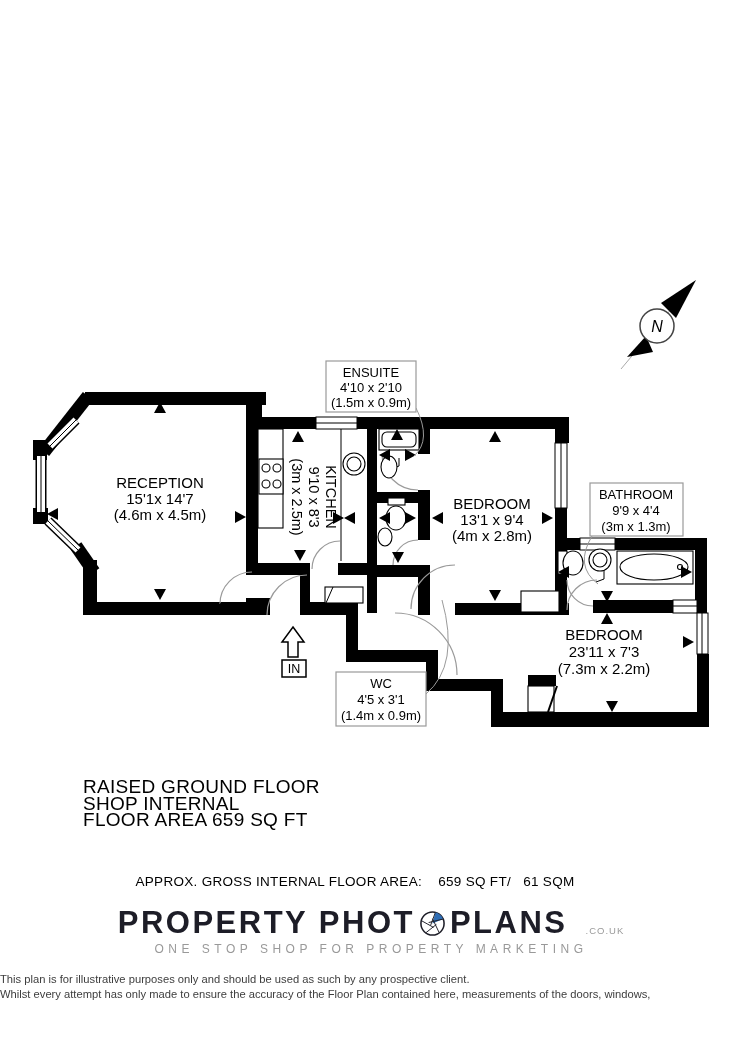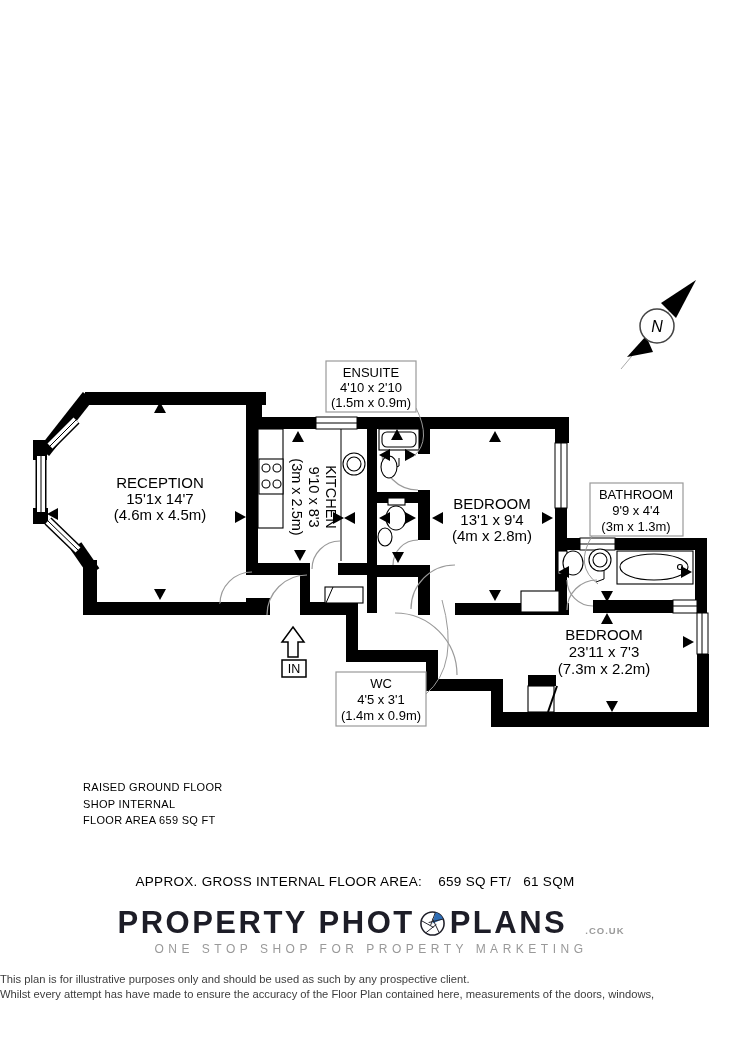--- a/index.html
+++ b/index.html
@@ -13,27 +13,27 @@
   .in-txt{font-size:12.5px;fill:#000;text-anchor:middle;}
   .nlab{font-size:16px;font-style:italic;fill:#000;text-anchor:middle;}
   .wall{fill:#000;stroke:none;}
   .win{fill:#fff;stroke:#000;stroke-width:1;}
   .fix{fill:#fff;stroke:#000;stroke-width:1.1;}
   .thin{stroke:#000;stroke-width:1;fill:none;}
   .door{stroke:#9a9a9a;stroke-width:1.2;fill:none;}
   .leader{stroke:#9a9a9a;stroke-width:1;fill:none;}
   .lbox{fill:#fff;stroke:#9a9a9a;stroke-width:1.2;}
   .arr{fill:#000;}
-  .floor-summary{position:absolute;left:83px;top:779px;font-size:11px;line-height:16.5px;letter-spacing:.3px;}
+  .floor-summary{position:absolute;left:83px;top:779px;font-size:19px;line-height:16.5px;letter-spacing:.3px;}
   .area-line{position:absolute;left:0;top:874px;width:710px;text-align:center;font-size:13.5px;
              letter-spacing:.3px;white-space:pre;}
   .logo{position:absolute;left:0;top:906px;width:742px;text-align:center;}
   .logo-row{display:flex;align-items:center;justify-content:center;gap:2px;}
   .logo-main{font-size:31px;font-weight:700;letter-spacing:2.5px;color:#1d1d27;line-height:34px;}
-  .logo-suffix{font-size:9.5px;font-weight:700;letter-spacing:1px;color:#9a9a9a;align-self:flex-end;
+  .logo-suffix{font-size:9.5px;font-weight:400;letter-spacing:1px;color:#9a9a9a;align-self:flex-end;
                padding-bottom:4px;margin-left:16px;}
   .logo-shutter{margin:0 2px;position:relative;top:2px;}
   .tagline{font-size:12px;letter-spacing:4.5px;color:#999;margin-top:2px;}
   .disclaimer{position:absolute;left:0;top:972px;width:742px;
               font-size:11.2px;line-height:15px;color:#3d3d3d;}
 </style>
 </head>
 <body>
 
 <div class="page">
@@ -265,16 +265,16 @@
         </svg>
       </span>
       <span class="logo-main">PLANS</span>
       <span class="logo-suffix">.CO.UK</span>
     </div>
     <div class="tagline">ONE STOP SHOP FOR PROPERTY MARKETING</div>
   </div>
 
   <div class="disclaimer">
     <div>This plan is for illustrative purposes only and should be used as such by any prospective client.</div>
-    <div>Whilst every attempt has have made to ensure the accuracy of the Floor Plan contained here, measurements of the doors, windows,</div>
+    <div>Whilst every attempt has only made to ensure the accuracy of the Floor Plan contained here, measurements of the doors, windows,</div>
   </div>
 
 </div>
 
 </body></html>

